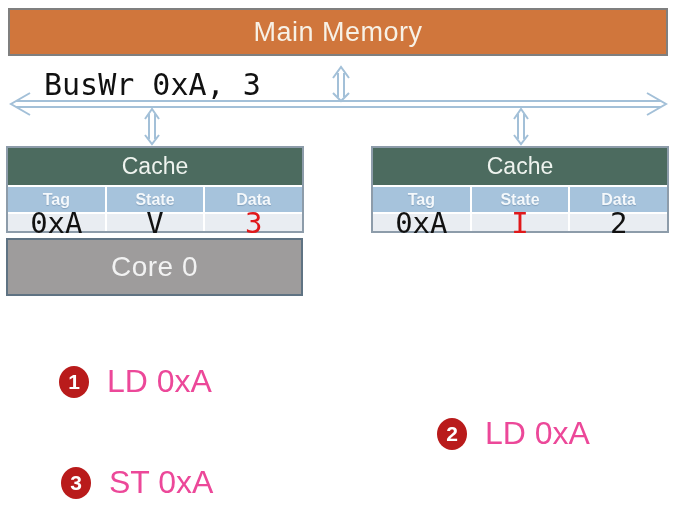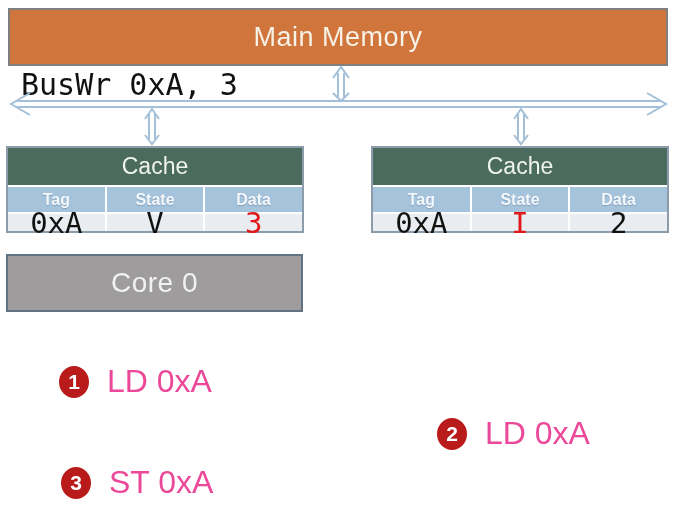--- a/index.html
+++ b/index.html
@@ -3,28 +3,28 @@
 <meta charset="utf-8">
 <style>
   html,body{margin:0;padding:0;background:#ffffff;}
   #stage{
     position:relative;width:677px;height:513px;background:#ffffff;
     font-family:"Liberation Sans",sans-serif;overflow:hidden;
   }
   .abs{position:absolute;}
   
   #memory{
-    left:8px;top:8px;width:660px;height:58px;box-sizing:border-box;
+    left:8px;top:8px;width:660px;height:48px;box-sizing:border-box;
     background:#d0763c;border:2px solid #7f7f7f;
     display:flex;align-items:center;justify-content:center;
   }
   #memory .mem-label{color:#f7f1e6;font-size:27px;letter-spacing:0.5px;}
   
   #bus-label{
-    left:21px;top:68px;font-family:"DejaVu Sans Mono",monospace;
+    left:44px;top:68px;font-family:"DejaVu Sans Mono",monospace;
     font-size:30px;line-height:34px;color:#111111;white-space:pre;
   }
   
   #wires{left:0;top:0;width:677px;height:513px;pointer-events:none;}
   #wires path{stroke:#a3c0d8;stroke-width:2;fill:none;}
   
   .cache{
     top:146px;width:298px;box-sizing:border-box;
     border:2px solid #8d9caa;background:#b91c1c;
   }
@@ -45,21 +45,21 @@
   }
   .cellrow{padding-top:2px;padding-bottom:0;}
   .cell{
     height:17px;background:#e9edf2;color:#111111;
     font-family:"DejaVu Sans Mono",monospace;font-size:29px;
     display:flex;align-items:center;justify-content:center;
   }
   .cell.red{color:#e0181a;}
   
   .core{
-    top:254px;width:297px;height:58px;box-sizing:border-box;
+    top:238px;width:297px;height:58px;box-sizing:border-box;
     background:#9e9c9c;border:2px solid #5f7383;
     display:flex;align-items:center;justify-content:center;
     color:#f2f2f2;font-size:28px;letter-spacing:0.5px;
   }
   #core0{left:6px;}
   #core1{left:371px;}
   
   .step{display:flex;align-items:center;gap:18px;}
   #step1{left:59px;top:363px;}
   #step2{left:437px;top:415px;}

